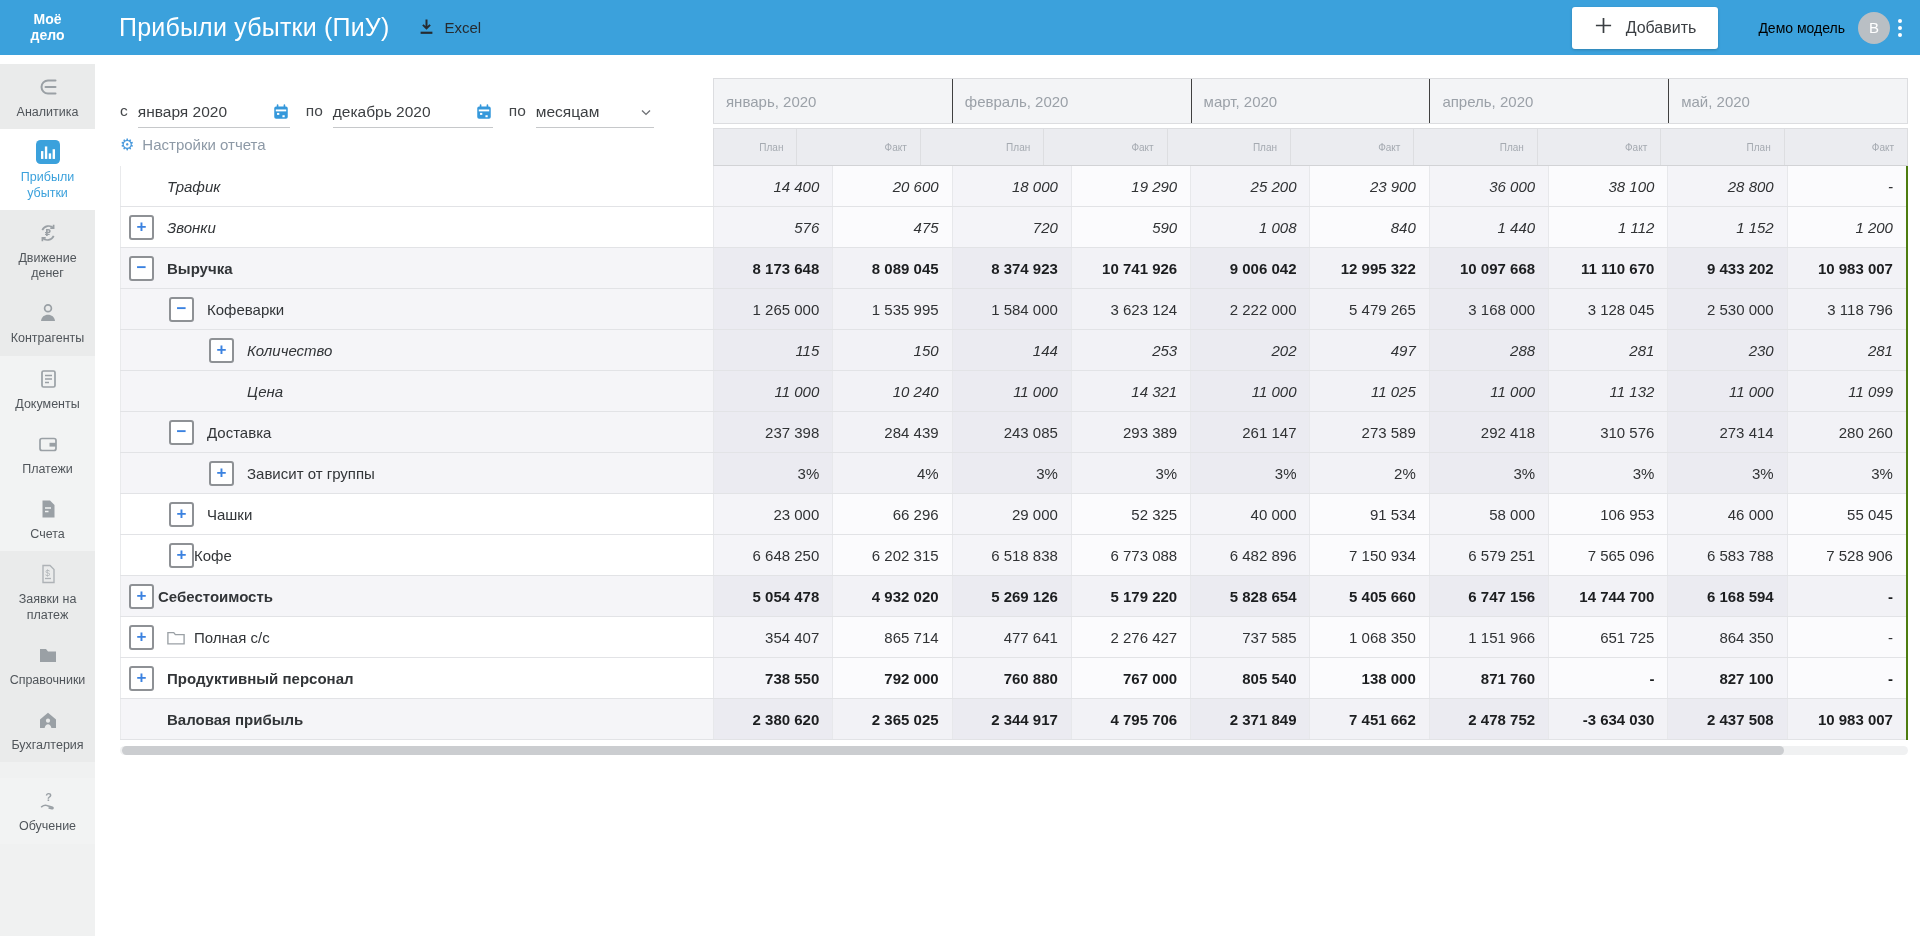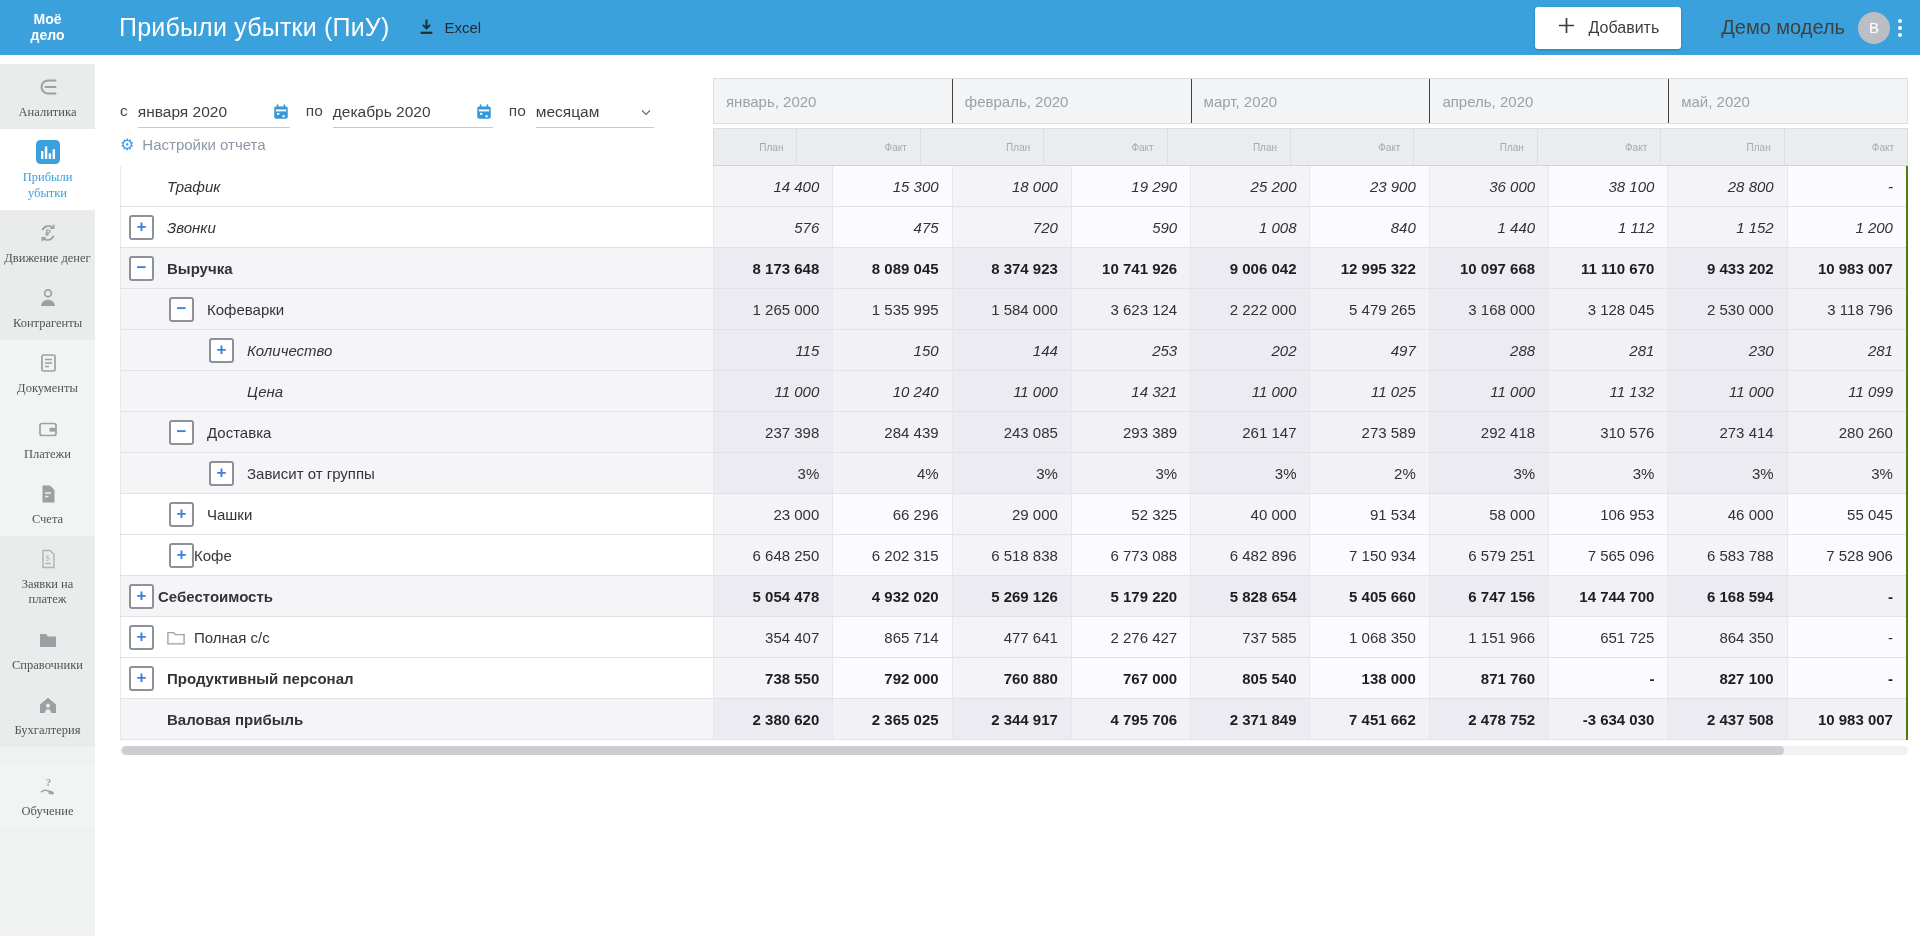--- a/index.html
+++ b/index.html
@@ -7,27 +7,27 @@
     font-family:"Liberation Sans","DejaVu Sans",sans-serif; }
 
   
   .app-header{height:55px;background:var(--header-bg,#3ba1dc);display:flex;align-items:center;}
   .logo{width:95px;flex:none;text-align:center;color:#fff;font-weight:700;font-size:14px;line-height:1.12;cursor:pointer;}
   .title{margin-left:24px;color:#fff;font-size:25px;font-weight:500;letter-spacing:.2px;}
   .excel{display:flex;align-items:center;gap:8px;margin-left:28px;color:#262b30;font-size:15px;font-weight:500;cursor:pointer;}
   .spacer{flex:1;}
   .add-btn{height:42px;padding:0 22px;background:#fff;border:none;border-radius:3px;display:flex;align-items:center;gap:13px;font-size:16px;color:#3a3e42;box-shadow:0 1px 3px rgba(0,0,0,.2);cursor:pointer;font-family:inherit;}
   .account{display:flex;align-items:center;margin-left:40px;gap:13px;}
-  .account-name{color:#404040;font-size:20px;}
+  .account-name{color:#000000;font-size:14px;}
   .avatar{width:32px;height:32px;border-radius:50%;background:#b9bfc4;color:#fff;display:flex;align-items:center;justify-content:center;font-size:15px;cursor:pointer;}
   .kebab{display:flex;flex-direction:column;gap:3px;margin:0 18px 0 8px;cursor:pointer;}
   .kebab i{width:4px;height:4px;border-radius:50%;background:#fff;}
 
   
-  .sidebar{position:absolute;top:64px;left:0;bottom:0;width:95px;background:#f0f1f1;display:flex;flex-direction:column;overflow:hidden;font-family:Liberation Serif, serif;}
+  .sidebar{position:absolute;top:64px;left:0;bottom:0;width:95px;background:#f0f1f1;display:flex;flex-direction:column;overflow:hidden;}
   .side-item{display:flex;flex-direction:column;align-items:center;padding:10px 3px 9px;cursor:pointer;}
   .side-icon{height:26px;display:flex;align-items:center;justify-content:center;color:#9aa0a5;}
   .side-icon svg{width:24px;height:24px;}
   .side-label{margin-top:5px;font-size:12.5px;line-height:1.22;color:#50555a;text-align:center;}
   .g1,.g3,.g5{background:#eaebeb;}
   .g4,.g6{background:#f2f3f3;}
   .g6{margin-top:16px;}
   .side-item.active{background:#fff;}
   .side-item.active .side-label{color:var(--accent,#3ba1dc);}
 
@@ -279,21 +279,21 @@
         <div class="sub-cell fact">Факт</div>
         <div class="sub-cell plan">План</div>
         <div class="sub-cell fact">Факт</div>
       </div>
     <div class="t-body" id="t-body">
         <div class="t-row">
           <div class="lbl">
             <span class="row-label em-italic" style="margin-left: 46px;">Трафик</span>
           </div>
           <div class="v plan em-italic">14 400</div>
-          <div class="v fact em-italic">15 300</div>
+          <div class="v fact em-italic">20 600</div>
           <div class="v plan em-italic">18 000</div>
           <div class="v fact em-italic">19 290</div>
           <div class="v plan em-italic">25 200</div>
           <div class="v fact em-italic">23 900</div>
           <div class="v plan em-italic">36 000</div>
           <div class="v fact em-italic">38 100</div>
           <div class="v plan em-italic">28 800</div>
           <div class="v fact em-italic">-</div>
         </div>
         <div class="t-row">

